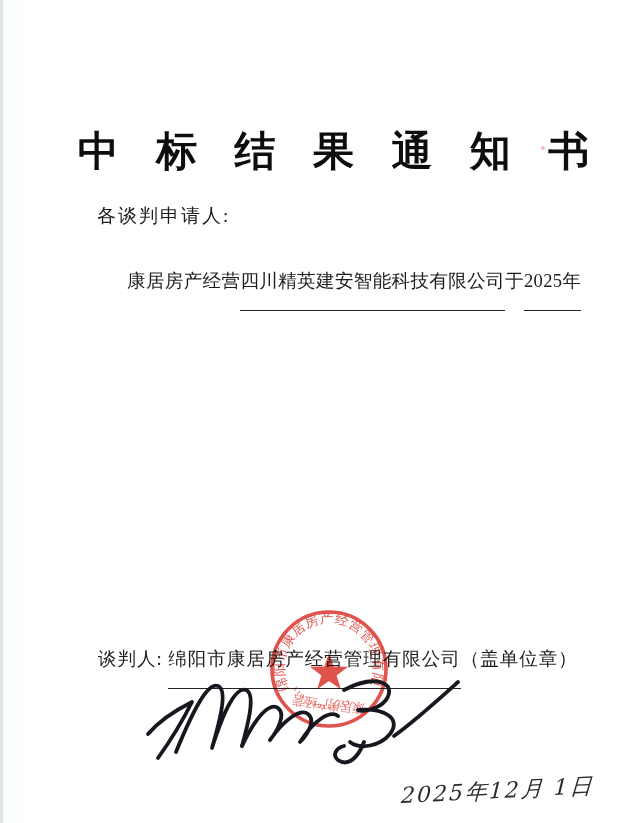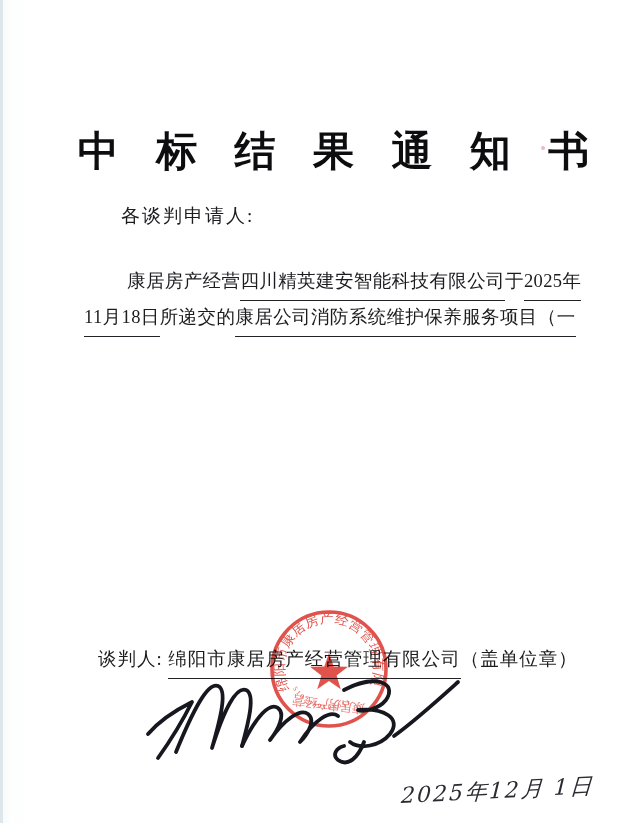--- a/index.html
+++ b/index.html
@@ -17,32 +17,32 @@
   }
   .title{
     position:absolute;left:0;top:108px;width:100%;
     margin:16px;text-align:center;
     font-family:"Liberation Sans",sans-serif;
     font-size:41px;font-weight:900;letter-spacing:13px;
     color:#0d0d0f;white-space:nowrap;text-indent:13px;
   }
   .salutation{
     position:absolute;left:97px;top:203px;
-    font-size:19px;letter-spacing:2px;white-space:nowrap;margin-left:24px;
+    font-size:19px;letter-spacing:2px;white-space:nowrap;
   }
   .para{position:absolute;left:84px;top:266px;width:480px;}
   .pl{
     height:36px;line-height:30px;
     font-size:18.5px;letter-spacing:0.4px;white-space:nowrap;
   }
   .pl.tight{letter-spacing:-0.8px;}
   .pl.indent{padding-left:43px;}
   .u{
     border-bottom:1.5px solid #222327;
-    padding-bottom:9px;
+    padding-bottom:19px;
   }
   .thanks{
     position:absolute;left:124px;top:455px;
     font-size:18.5px;letter-spacing:1.5px;white-space:nowrap;
   }
   .sign-line{
     position:absolute;font-size:18.5px;letter-spacing:1px;white-space:nowrap;text-align:right;
   }
   .sign-line.negotiator{left:98px;top:646px;}
   .sign-line.rep{left:163px;top:708px;}
@@ -78,23 +78,20 @@
   <div class="scan-edge"></div>
 
   <h1 class="title">中 标 结 果 通 知 书</h1>
 
   <div class="salutation">各谈判申请人:</div>
 
   <div class="para">
     <div class="pl indent">
       <span>康居房产经营</span><span class="u">四川精英建安智能科技有限公司</span><span>于</span><span class="u">2025年</span>
     </div>
-    <div class="pl">
-      <span class="u">11月18日</span><span>所递交的</span><span class="u">康居公司消防系统维护保养服务项目（一</span>
-    </div>
   </div>
 
 
   <div class="sign-line negotiator">
     <span>谈判人: </span><span class="u">绵阳市康居房产经营管理有限公司</span><span>（盖单位章）</span>
   </div>
 
 
   <div class="date">2025年12月 1日</div>
 

